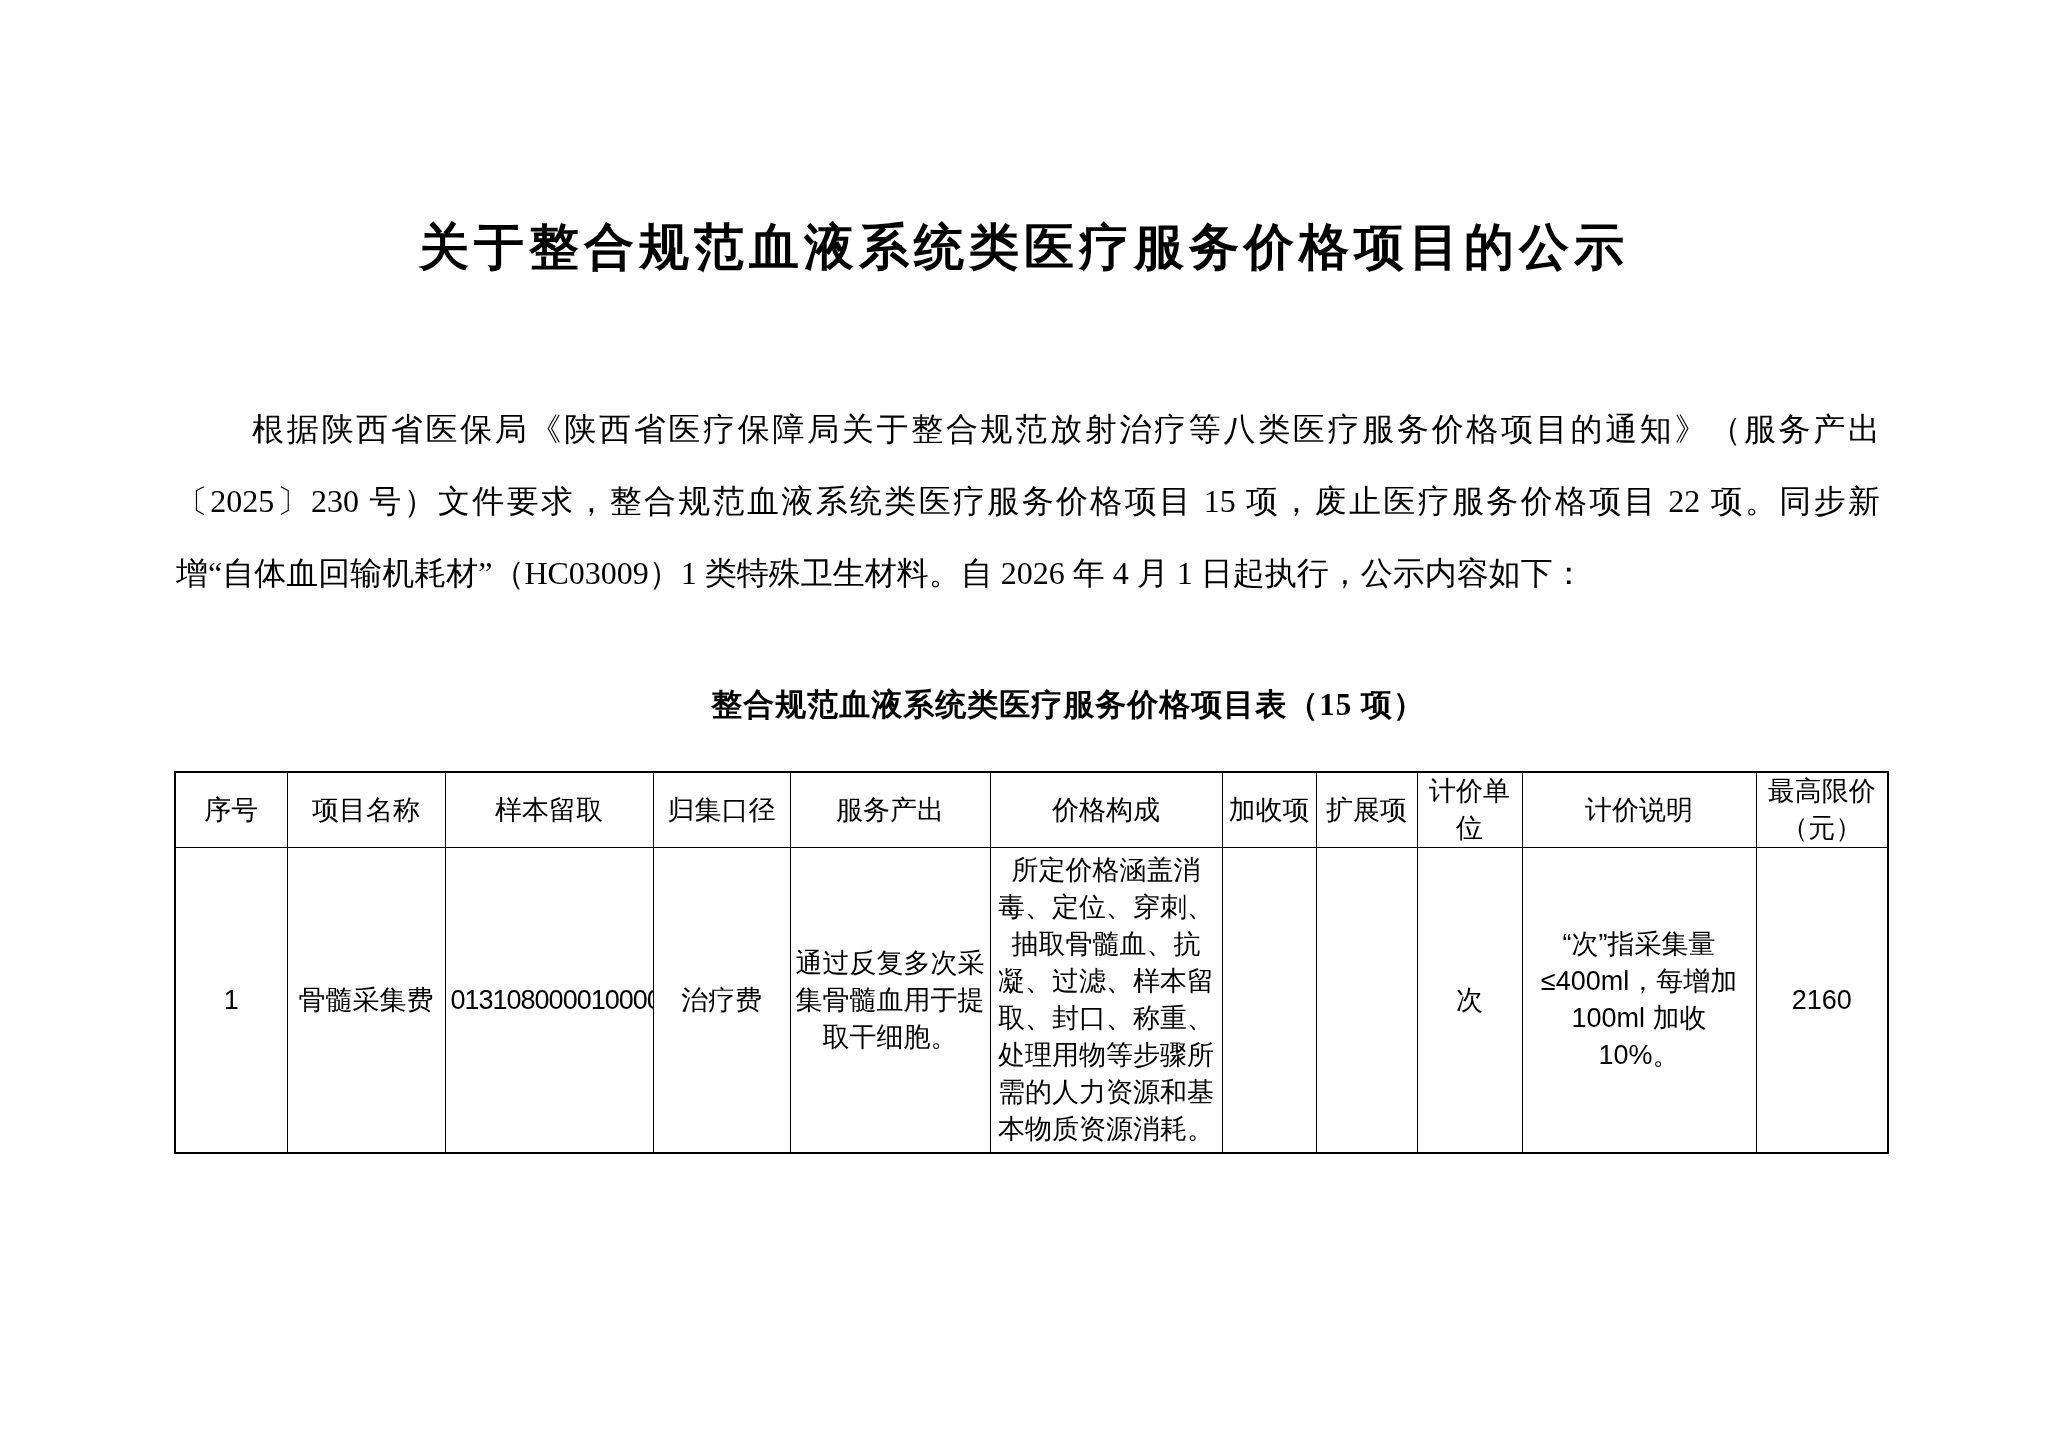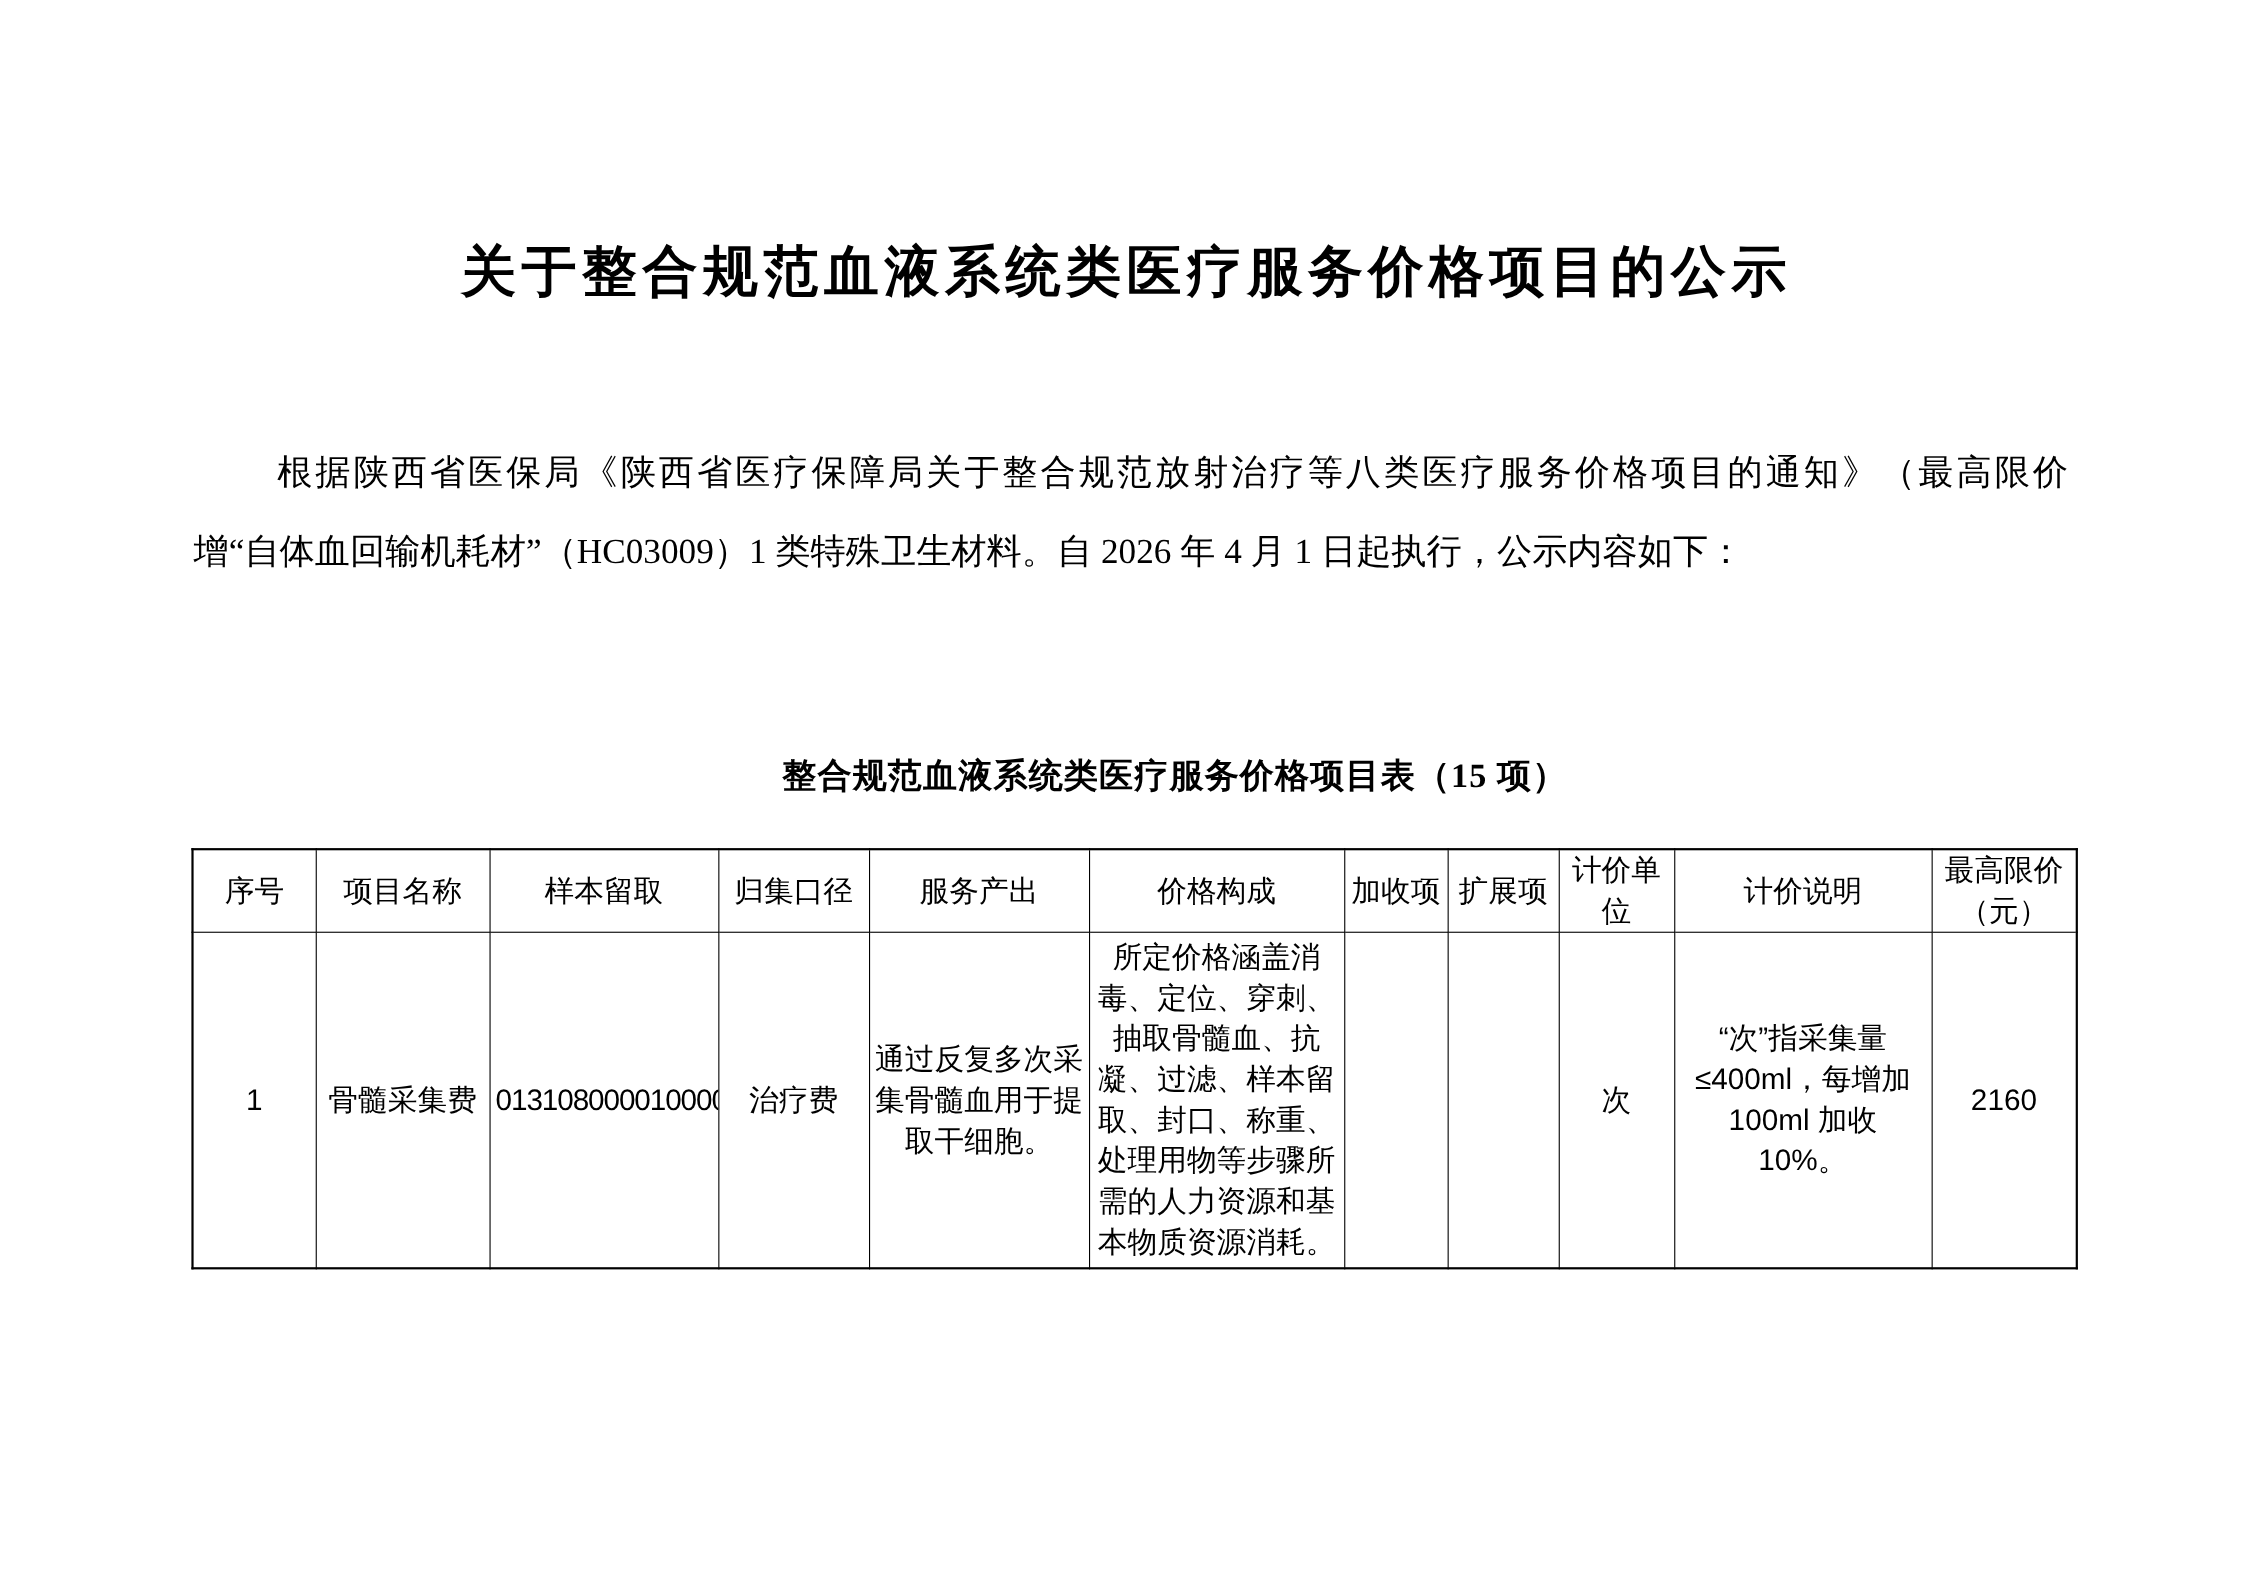--- a/index.html
+++ b/index.html
@@ -107,21 +107,22 @@
     text-align: left;
     padding: 0 6px;
   }
 </style>
 </head>
 <body>
 
 <div class="doc-title">关于整合规范血液系统类医疗服务价格项目的公示</div>
 
 <div class="para">
-  <div class="para-line first">根据陕西省医保局《陕西省医疗保障局关于整合规范放射治疗等八类医疗服务价格项目的通知》（最高限价</div>
+  <div class="para-line first">根据陕西省医保局《陕西省医疗保障局关于整合规范放射治疗等八类医疗服务价格项目的通知》（服务产出</div>
+  <div class="para-line">〔2025〕230 号）文件要求，整合规范血液系统类医疗服务价格项目 15 项，废止医疗服务价格项目 22 项。同步新</div>
   <div class="para-line last">增“自体血回输机耗材”（HC03009）1 类特殊卫生材料。自 2026 年 4 月 1 日起执行，公示内容如下：</div>
 </div>
 
 <div class="tbl-caption">整合规范血液系统类医疗服务价格项目表（15 项）</div>
 
 <table class="price-table">
   <colgroup>
     <col style="width:112px">
     <col style="width:158px">
     <col style="width:208px">

